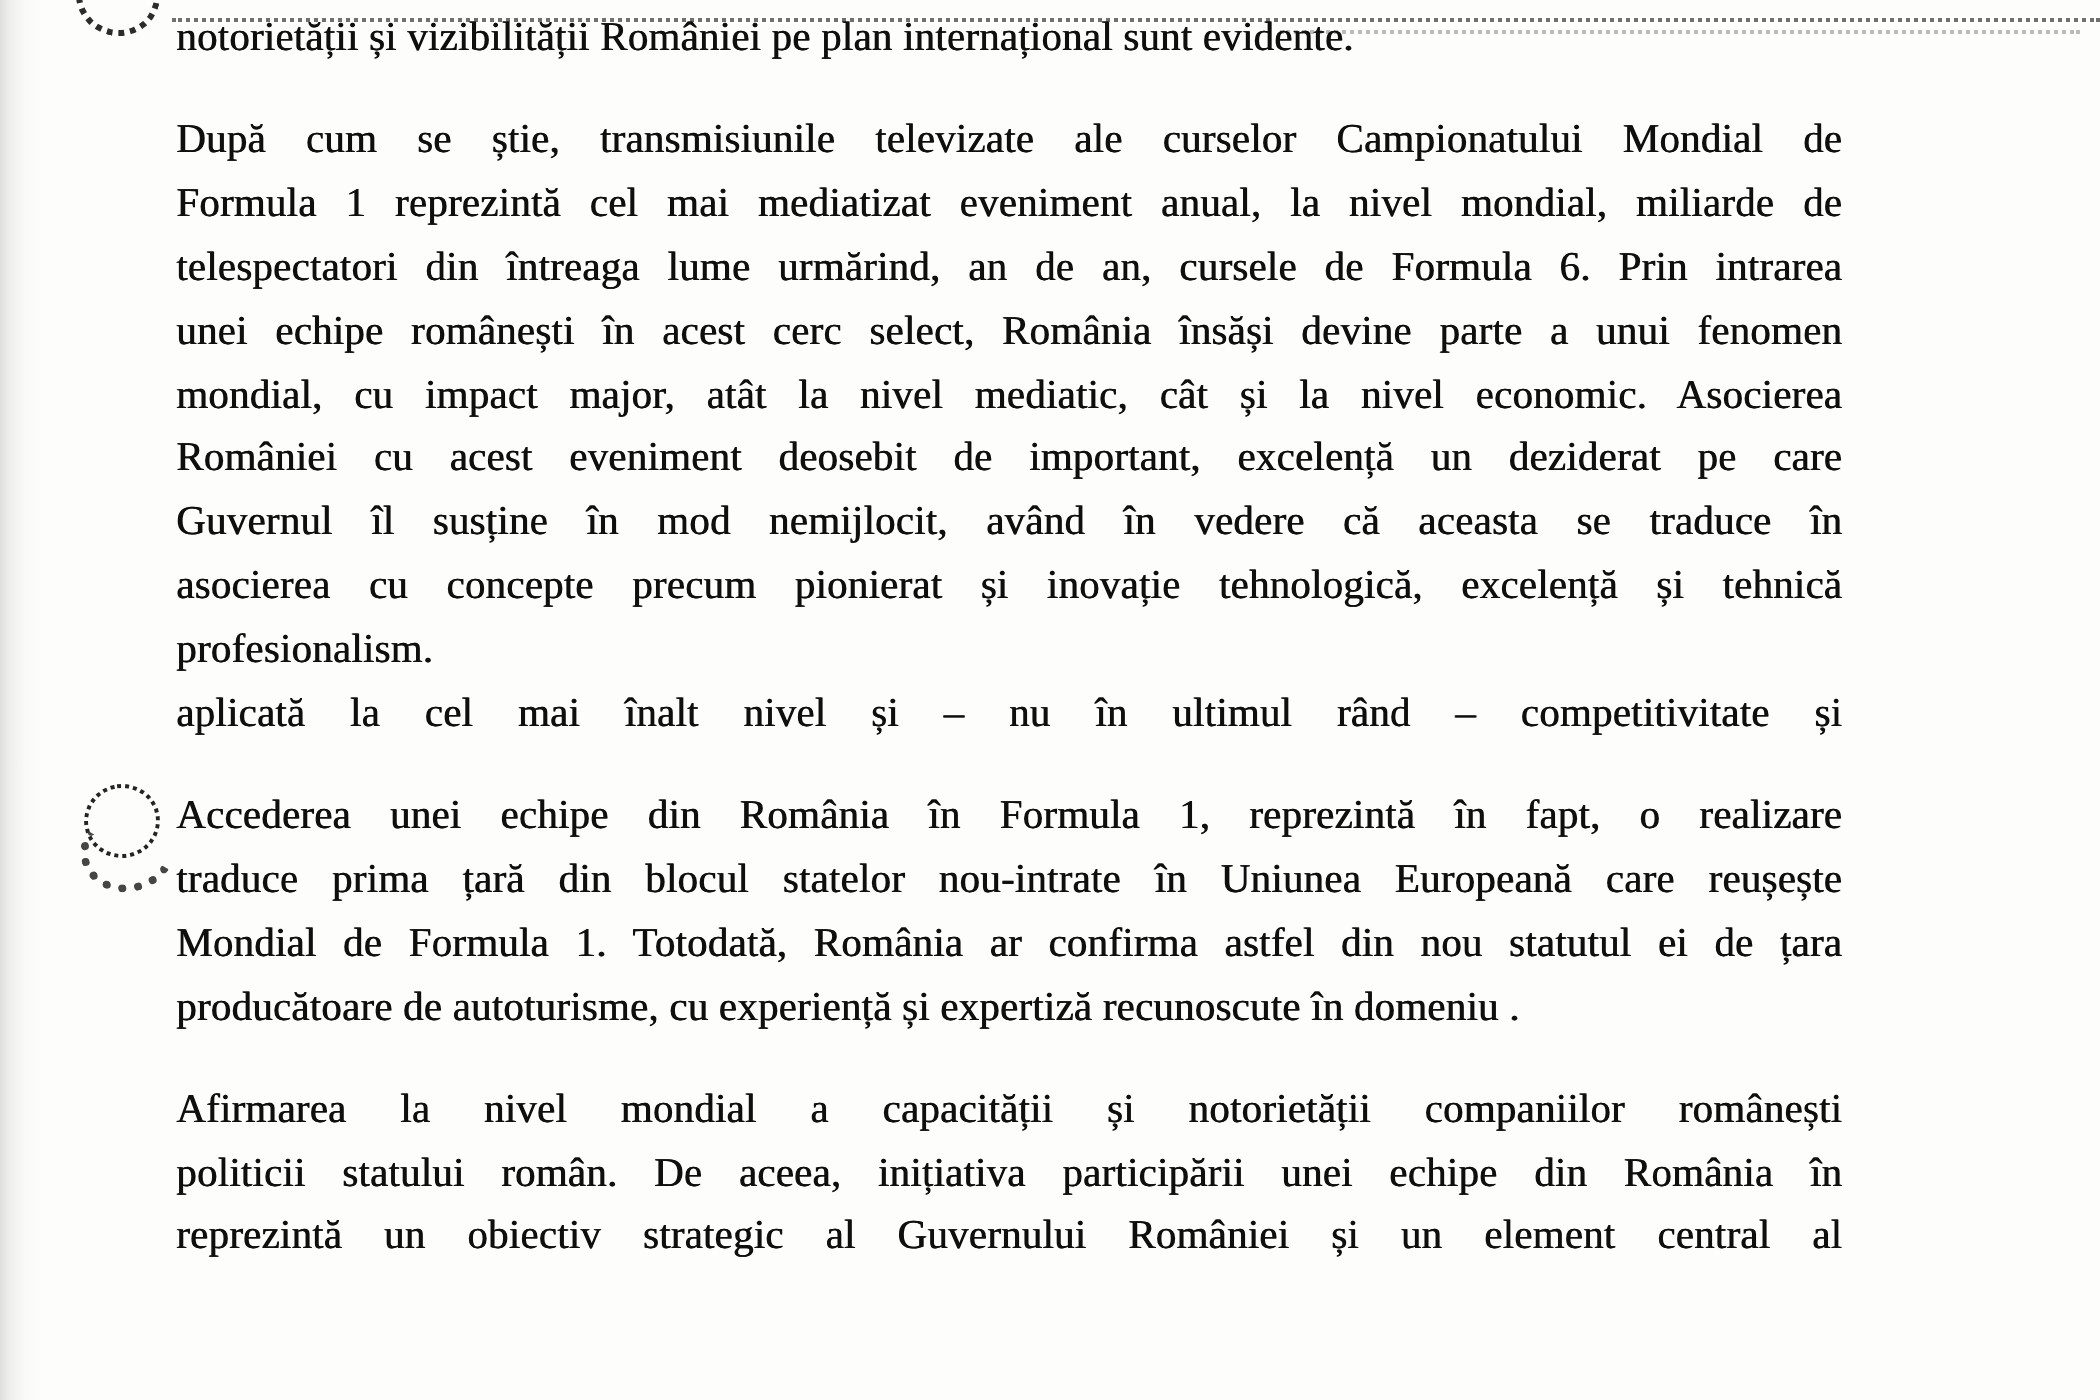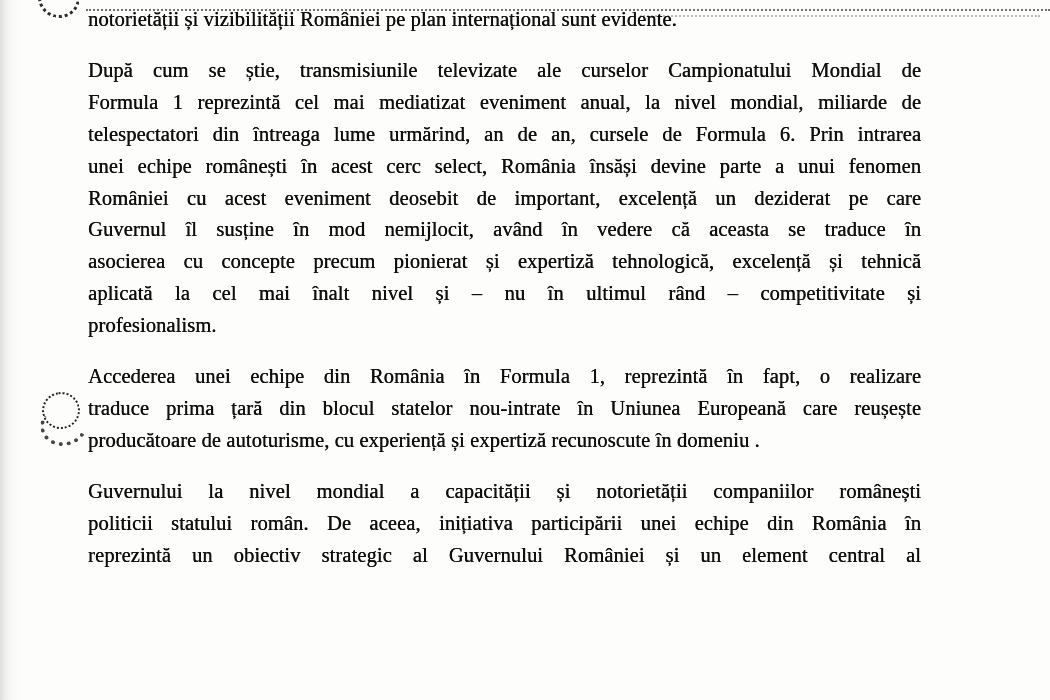--- a/index.html
+++ b/index.html
@@ -109,31 +109,33 @@
 
   <div class="doc-body">
       <div class="para">
         <div class="line last">notorietății și vizibilității României pe plan internațional sunt evidente.</div>
       </div>
       <div class="para">
         <div class="line">După cum se știe, transmisiunile televizate ale curselor Campionatului Mondial de</div>
         <div class="line">Formula 1 reprezintă cel mai mediatizat eveniment anual, la nivel mondial, miliarde de</div>
         <div class="line">telespectatori din întreaga lume urmărind, an de an, cursele de Formula 6. Prin intrarea</div>
         <div class="line">unei echipe românești în acest cerc select, România însăși devine parte a unui fenomen</div>
+        <div class="line">mondial, cu impact major, atât la nivel mediatic, cât și la nivel economic. Asocierea</div>
         <div class="line">României cu acest eveniment deosebit de important, excelență un deziderat pe care</div>
         <div class="line">Guvernul îl susține în mod nemijlocit, având în vedere că aceasta se traduce în</div>
-        <div class="line">asocierea cu concepte precum pionierat și expertiză tehnologică, excelență și tehnică</div>
+        <div class="line">asocierea cu concepte precum pionierat și inovație tehnologică, excelență și tehnică</div>
+        <div class="line last">profesionalism.</div>
         <div class="line">aplicată la cel mai înalt nivel și – nu în ultimul rând – competitivitate și</div>
-        <div class="line last">profesionalism.</div>
       </div>
       <div class="para">
         <div class="line">Accederea unei echipe din România în Formula 1, reprezintă în fapt, o realizare</div>
         <div class="line">traduce prima țară din blocul statelor nou-intrate în Uniunea Europeană care reușește</div>
+        <div class="line">Mondial de Formula 1. Totodată, România ar confirma astfel din nou statutul ei de țara</div>
         <div class="line last">producătoare de autoturisme, cu experiență și expertiză recunoscute în domeniu .</div>
       </div>
       <div class="para">
-        <div class="line">Guvernului la nivel mondial a capacității și notorietății companiilor românești</div>
+        <div class="line">Afirmarea la nivel mondial a capacității și notorietății companiilor românești</div>
         <div class="line">politicii statului român. De aceea, inițiativa participării unei echipe din România în</div>
         <div class="line">reprezintă un obiectiv strategic al Guvernului României și un element central al</div>
       </div>
     </div>
 
 </div>
 
 </body></html>

